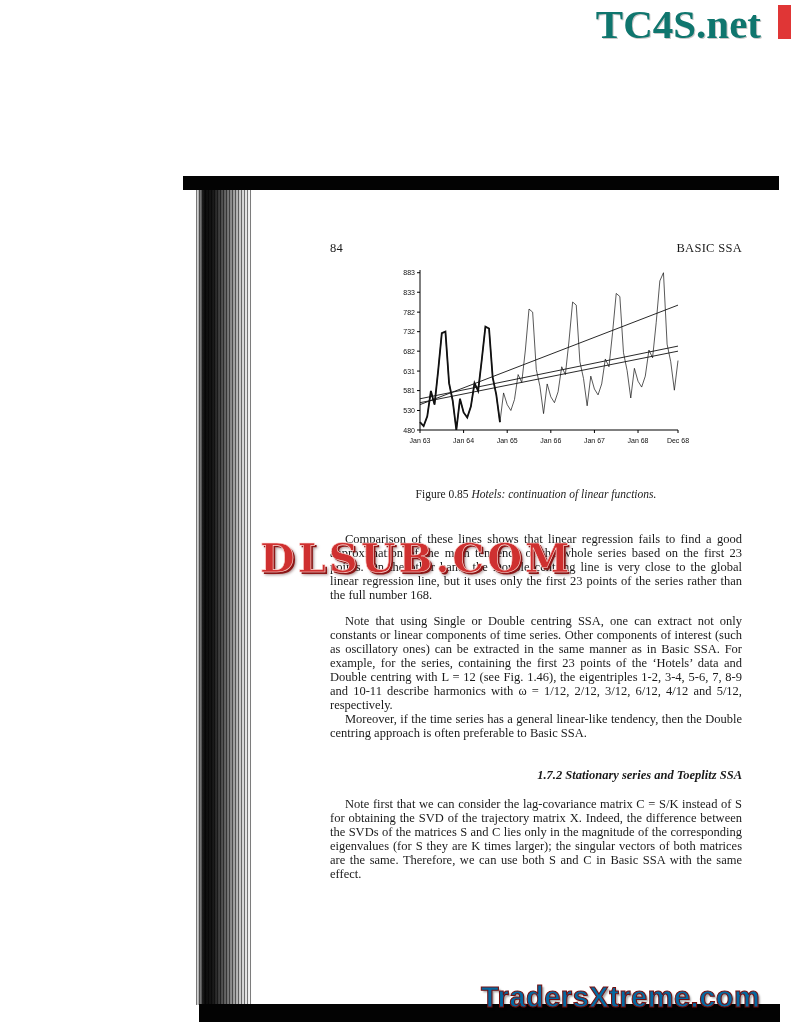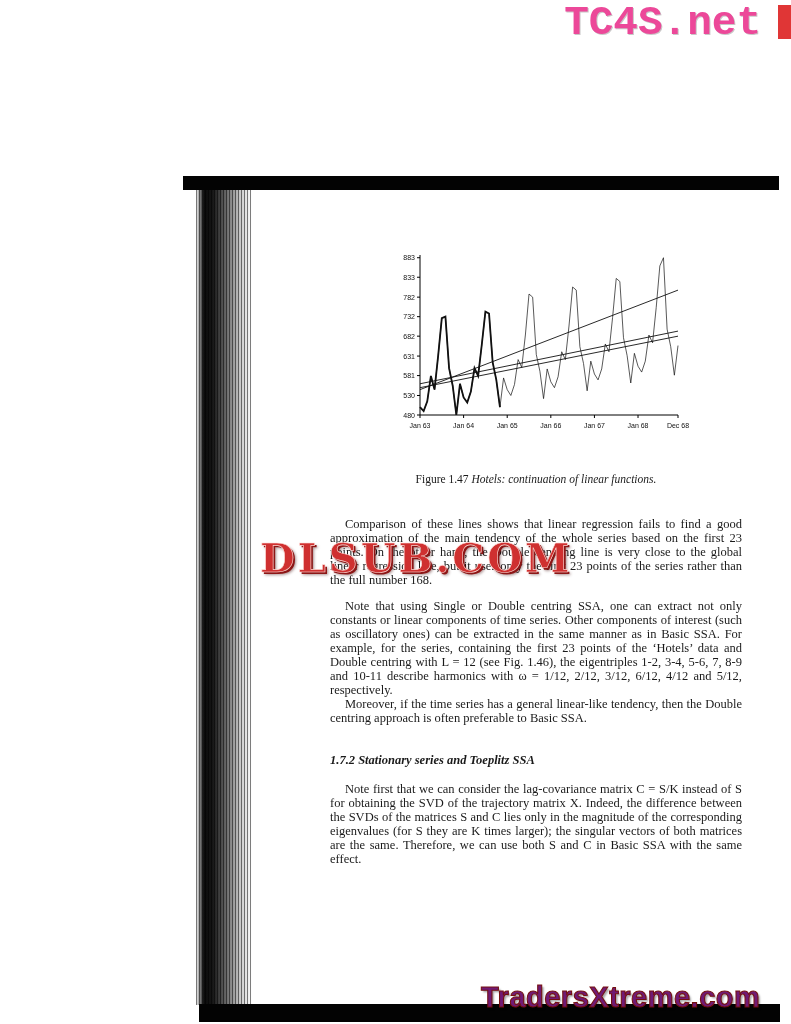--- a/index.html
+++ b/index.html
@@ -3,37 +3,37 @@
 <meta charset="utf-8">
 <style>
   html,body{margin:0;padding:0;}
   body{
     width:791px;height:1024px;position:relative;overflow:hidden;
     background:#ffffff;font-family:"Liberation Serif",serif;color:#1a1a1a;
   }
   
   .wm-top{
     position:absolute;top:0px;right:30px;
-    font-family:Liberation Mono, monospace;font-weight:bold;
-    font-size:41px;letter-spacing:0px;color:#ec4899;
+    font-family:Liberation Serif, serif;font-weight:bold;
+    font-size:41px;letter-spacing:0px;color:#0f766e;
     text-shadow:1px 1px 0 #c9c7c7;
   }
   .red-tab{position:absolute;top:5px;right:0;width:13px;height:34px;background:#e03636;}
   .wm-mid{
     position:absolute;left:260px;top:490px;z-index:5;
     font-family:"DejaVu Serif",serif;font-weight:bold;
     font-size:40px;letter-spacing:3px;color:#cf3030;
     -webkit-text-stroke:0.6px #ffd9d4;
     text-shadow:2px 2px 0 #8c1616,3px 3px 3px rgba(60,0,0,.45);
     margin-top:44px;
   }
   .wm-bottom{
     position:absolute;left:481px;top:981px;z-index:5;
     font-family:"Liberation Sans",sans-serif;font-weight:bold;
-    font-size:29px;letter-spacing:0.5px;color:#701a75;
+    font-size:29px;letter-spacing:0.5px;color:#0369a1;
     -webkit-text-stroke:1.1px #741010;
     text-shadow:2px 2px 2px rgba(0,0,0,.35);
     text-align:center;
   }
   
   .scan-top-bar{position:absolute;left:183px;top:176px;width:596px;height:14px;background:#030303;}
   .scan-top-nub{position:absolute;left:199px;top:190px;width:34px;height:7px;background:#060606;}
   .gutter{
     position:absolute;left:196px;top:190px;width:56px;height:815px;
     background:
@@ -45,37 +45,41 @@
   .content{position:absolute;left:330px;top:241px;width:412px;}
   .pagehead{display:flex;justify-content:space-between;font-size:12.5px;letter-spacing:0.3px;}
   .figure-wrap{margin:8px 0 0 58px;width:302px;}
   .fig-caption{text-align:center;font-size:11.5px;margin-top:24px;white-space:nowrap;}
   .fig-caption .cap-text{font-style:italic;text-align:center;}
   .para{font-size:12.5px;line-height:1.12;text-align:justify;margin:0;}
   .para-first{margin-top:32px;}
   .indent{text-indent:15px;}
   .gap{margin-top:12px;}
   .smallgap{}
-  .section-head{font-size:12.5px;font-weight:bold;font-style:italic;margin:28px 0 14px 0;}
+  .section-head{font-size:12.5px;font-weight:bold;font-style:italic;margin:28px 0 14px 0;text-align:right;}
 </style>
 </head>
 <body>
 
 <div class="sheet">
 
   <div class="wm-top">TC4S.net</div>
   <div class="red-tab"></div>
 
   <div class="scan-top-bar"></div>
   <div class="scan-top-nub"></div>
   <div class="gutter"></div>
   <div class="scan-bottom-bar"></div>
 
   <div class="content">
 
+    <div class="pagehead">
+      <span>84</span>
+      <span>BASIC SSA</span>
+    </div>
 
     <div class="figure-wrap">
       <svg id="hotels-chart" width="302" height="196" viewBox="0 0 302 196">
           <line x1="32" y1="6" x2="32" y2="166" stroke="#000" stroke-width="1"></line>
           <line x1="32" y1="166" x2="290" y2="166" stroke="#000" stroke-width="1"></line>
           <line x1="29" y1="166" x2="32" y2="166" stroke="#000" stroke-width="1"></line>
           <text x="27" y="168.5" text-anchor="end" font-size="7" font-family="&quot;Liberation Sans&quot;,sans-serif" fill="#111">480</text>
           <line x1="29" y1="146.4878048780488" x2="32" y2="146.4878048780488" stroke="#000" stroke-width="1"></line>
           <text x="27" y="148.9878048780488" text-anchor="end" font-size="7" font-family="&quot;Liberation Sans&quot;,sans-serif" fill="#111">530</text>
           <line x1="29" y1="126.58536585365854" x2="32" y2="126.58536585365854" stroke="#000" stroke-width="1"></line>
@@ -108,21 +112,21 @@
           <text x="290" y="179" text-anchor="middle" font-size="7" font-family="&quot;Liberation Sans&quot;,sans-serif" fill="#111">Dec 68</text>
           <polyline points="32,158.1951219512195 35.63380281690141,162.09756097560975 39.267605633802816,152.34146341463415 42.901408450704224,126.97560975609755 46.53521126760563,140.6341463414634 50.16901408450704,106.6829268292683 53.80281690140845,69.21951219512195 57.436619718309856,67.65853658536585 61.070422535211264,119.17073170731706 64.70422535211267,136.73170731707316 68.33802816901408,166 71.97183098591549,134.78048780487805 75.6056338028169,148.4390243902439 79.2394366197183,153.51219512195124 82.87323943661971,142.58536585365854 86.50704225352112,119.17073170731706 90.14084507042253,126.97560975609755 93.77464788732394,95.75609756097562 97.40845070422534,62.58536585365853 101.04225352112675,64.53658536585365 104.67605633802818,113.31707317073172 108.30985915492957,130.8780487804878 111.94366197183098,158.1951219512195 115.5774647887324,128.9268292682927 119.21126760563381,140.6341463414634 122.8450704225352,146.4878048780488 126.47887323943662,135.5609756097561 130.11267605633805,110.58536585365854 133.74647887323943,118.39024390243901 137.38028169014086,86 141.01408450704224,45.02439024390244 144.64788732394365,48.146341463414636 148.28169014084506,105.51219512195122 151.9154929577465,122.29268292682926 155.54929577464787,149.609756097561 159.1830985915493,119.95121951219511 162.8169014084507,132.82926829268294 166.4507042253521,138.6829268292683 170.0845070422535,127.7560975609756 173.71830985915494,102.78048780487805 177.35211267605635,110.58536585365854 180.98591549295776,77.02439024390245 184.61971830985914,38 188.25352112676055,41.1219512195122 191.88732394366195,97.70731707317073 195.5211267605634,114.48780487804879 199.1549295774648,141.8048780487805 202.7887323943662,112.14634146341464 206.42253521126761,125.02439024390245 210.056338028169,130.8780487804878 213.6901408450704,119.95121951219511 217.32394366197184,94.97560975609757 220.95774647887325,102.78048780487805 224.59154929577466,68.4390243902439 228.22535211267606,29.414634146341463 231.85915492957744,32.53658536585366 235.49295774647885,88.73170731707317 239.1267605633803,106.6829268292683 242.7605633802817,134 246.3943661971831,104.34146341463415 250.0281690140845,117.21951219512195 253.66197183098592,123.07317073170731 257.2957746478873,112.14634146341464 260.92957746478874,86 264.5633802816901,93.8048780487805 268.19718309859155,58.6829268292683 271.830985915493,16.926829268292686 275.46478873239437,8.731707317073171 279.09859154929575,80.14634146341464 282.7323943661972,97.70731707317073 286.3661971830986,126.1951219512195 290,96.53658536585365" fill="none" stroke="#111" stroke-width="0.7"></polyline>
           <polyline points="32,158.1951219512195 35.63380281690141,162.09756097560975 39.267605633802816,152.34146341463415 42.901408450704224,126.97560975609755 46.53521126760563,140.6341463414634 50.16901408450704,106.6829268292683 53.80281690140845,69.21951219512195 57.436619718309856,67.65853658536585 61.070422535211264,119.17073170731706 64.70422535211267,136.73170731707316 68.33802816901408,166 71.97183098591549,134.78048780487805 75.6056338028169,148.4390243902439 79.2394366197183,153.51219512195124 82.87323943661971,142.58536585365854 86.50704225352112,119.17073170731706 90.14084507042253,126.97560975609755 93.77464788732394,95.75609756097562 97.40845070422534,62.58536585365853 101.04225352112675,64.53658536585365 104.67605633802818,113.31707317073172 108.30985915492957,130.8780487804878 111.94366197183098,158.1951219512195" fill="none" stroke="#111" stroke-width="1.8"></polyline>
           <line x1="32" y1="140.6341463414634" x2="290" y2="41.1219512195122" stroke="#111" stroke-width="0.9"></line>
           <line x1="32" y1="134.78048780487805" x2="290" y2="82.09756097560975" stroke="#111" stroke-width="0.9"></line>
           <line x1="32" y1="138.6829268292683" x2="290" y2="87.17073170731707" stroke="#111" stroke-width="0.9"></line>
         </svg>
     </div>
 
     <div class="fig-caption">
-      <span class="cap-label">Figure 1.47</span>
+      <span class="cap-label">Figure 0.85</span>
       <span class="cap-text">Hotels: continuation of linear functions.</span>
     </div>
 
     <p class="para indent para-first">Comparison of these lines shows that linear regression fails to find a good approximation of the main tendency of the whole series based on the first 23 points. On the other hand, the Double centring line is very close to the global linear regression line, but it uses only the first 23 points of the series rather than the full number 168.</p>
     <p class="para indent gap">Note that using Single or Double centring SSA, one can extract not only constants or linear components of time series. Other components of interest (such as oscillatory ones) can be extracted in the same manner as in Basic SSA. For example, for the series, containing the first 23 points of the ‘Hotels’ data and Double centring with L = 12 (see Fig. 1.46), the eigentriples 1-2, 3-4, 5-6, 7, 8-9 and 10-11 describe harmonics with ω = 1/12, 2/12, 3/12, 6/12, 4/12 and 5/12, respectively.</p>
     <p class="para indent">Moreover, if the time series has a general linear-like tendency, then the Double centring approach is often preferable to Basic SSA.</p>
 
     <h3 class="section-head">1.7.2  Stationary series and Toeplitz SSA</h3>
 
     <p class="para indent smallgap">Note first that we can consider the lag-covariance matrix C = S/K instead of S for obtaining the SVD of the trajectory matrix X. Indeed, the difference between the SVDs of the matrices S and C lies only in the magnitude of the corresponding eigenvalues (for S they are K times larger); the singular vectors of both matrices are the same. Therefore, we can use both S and C in Basic SSA with the same effect.</p>

